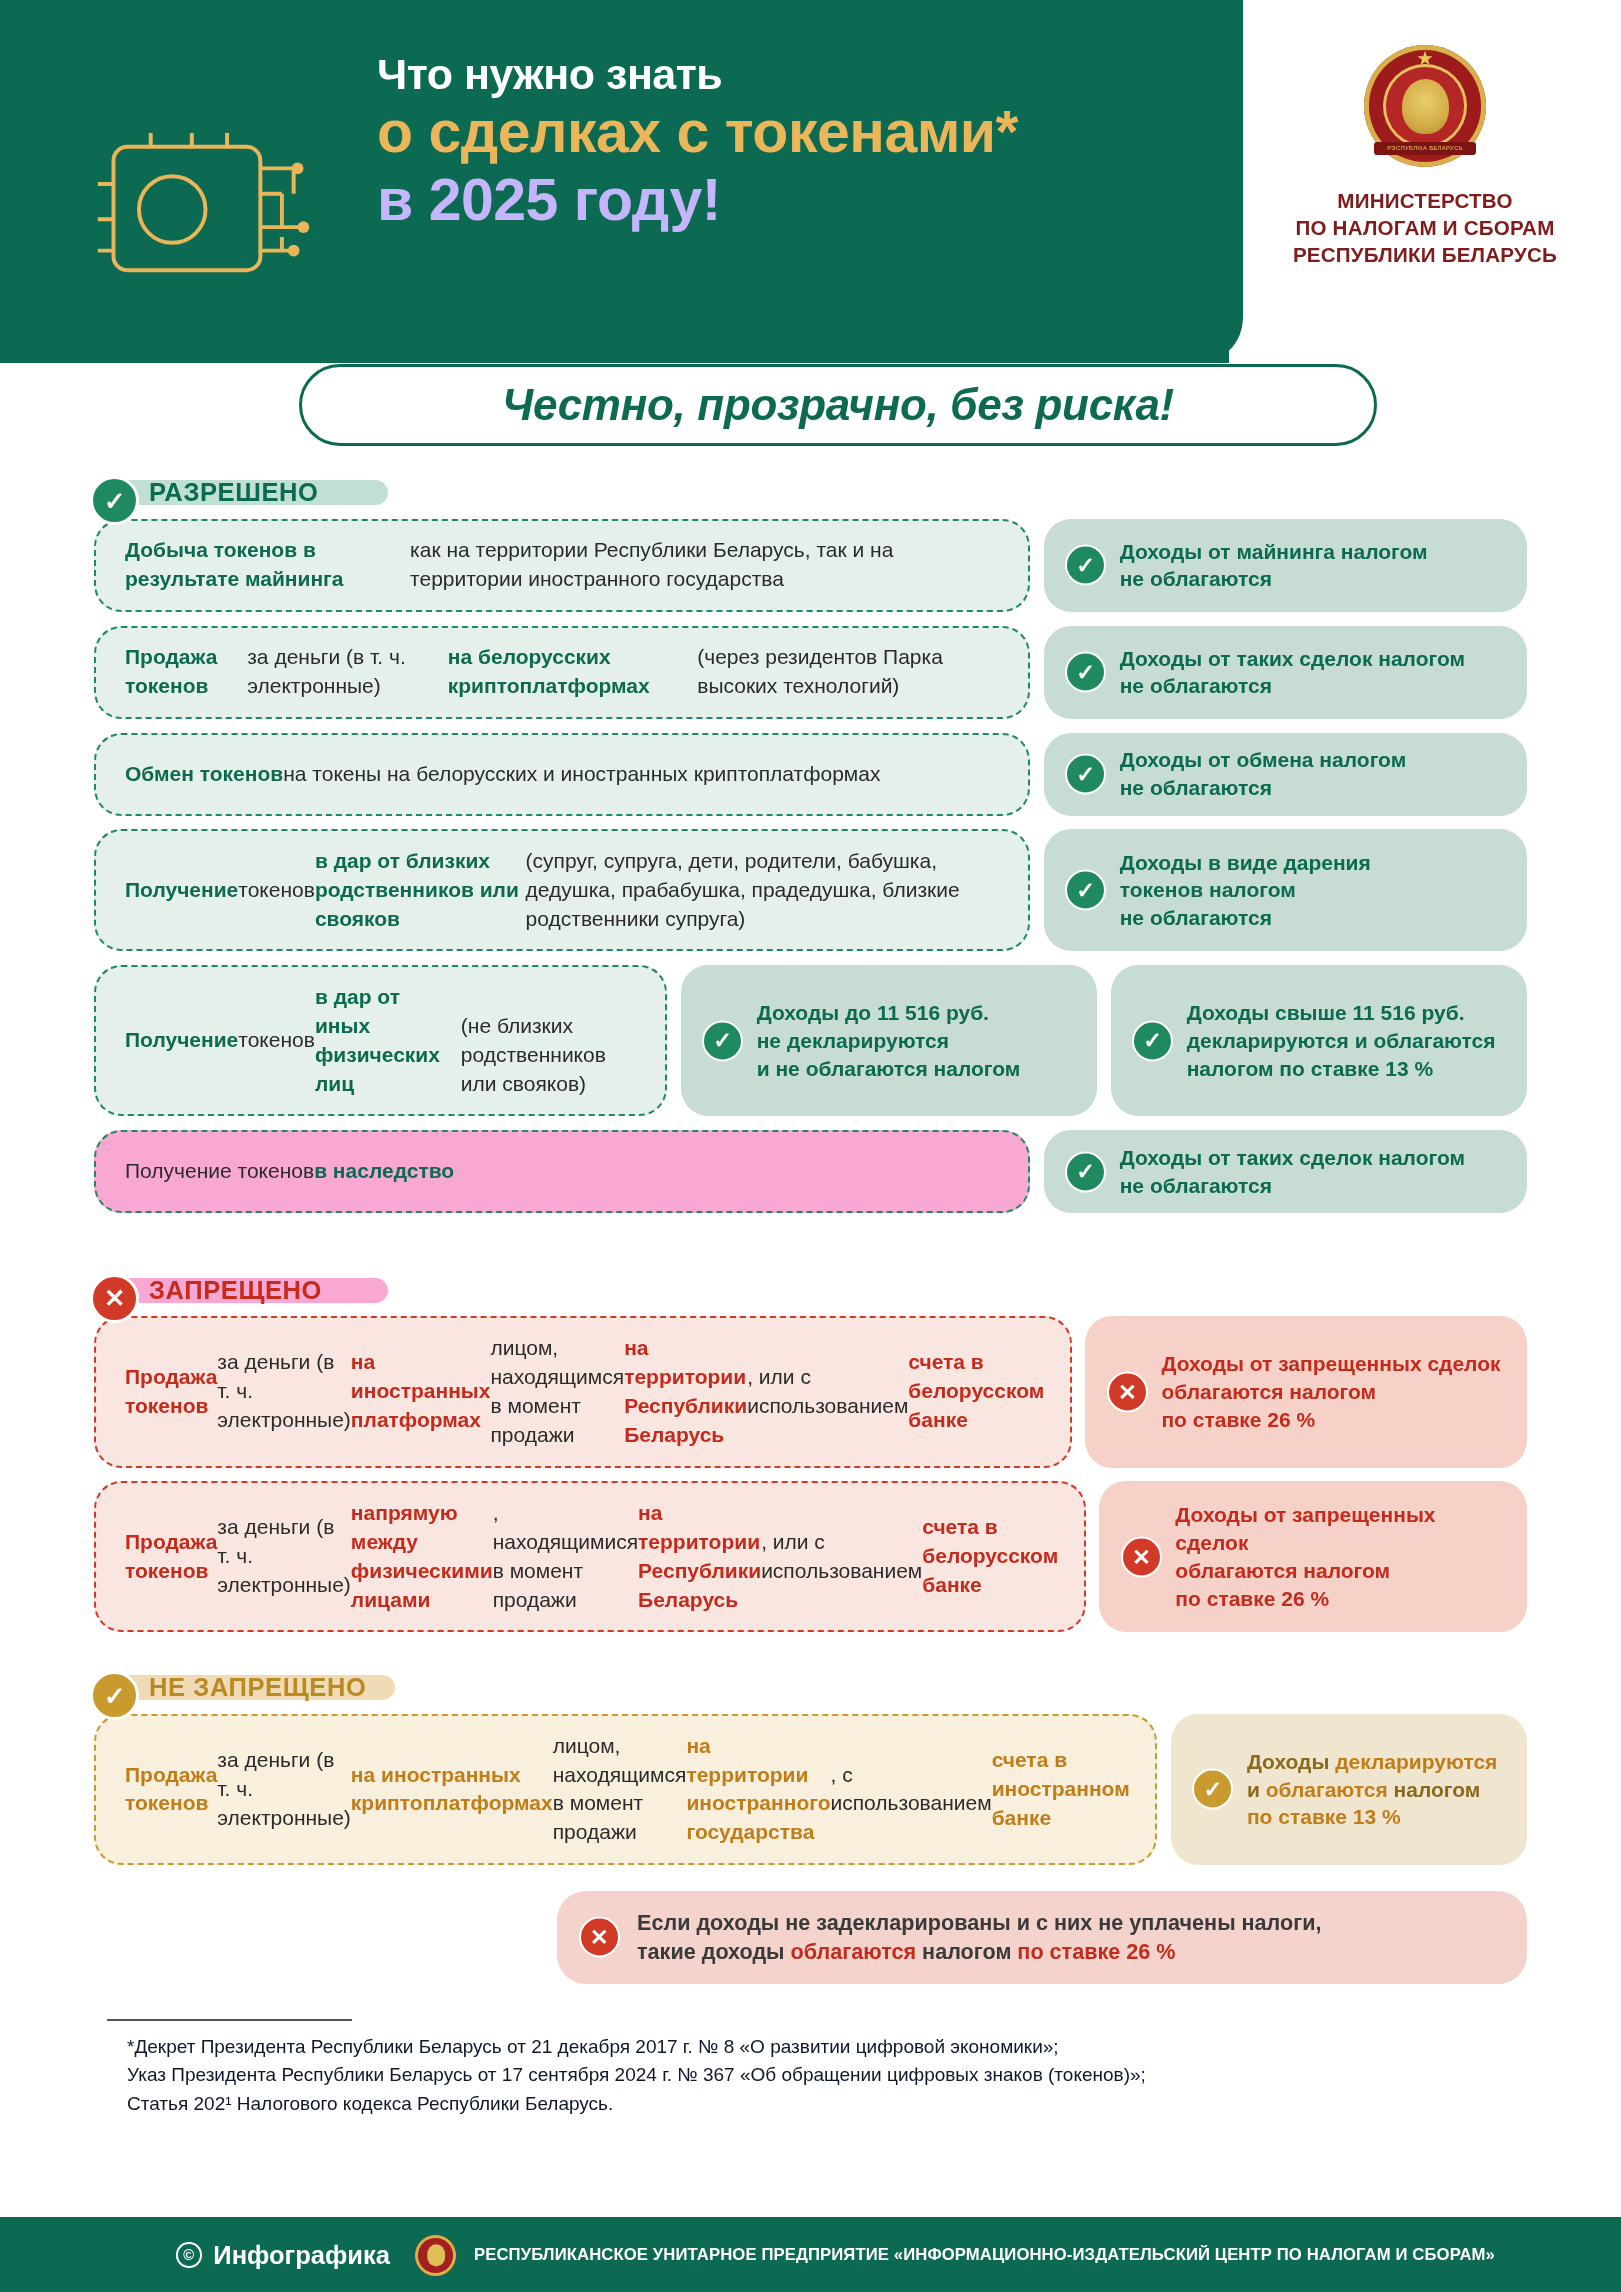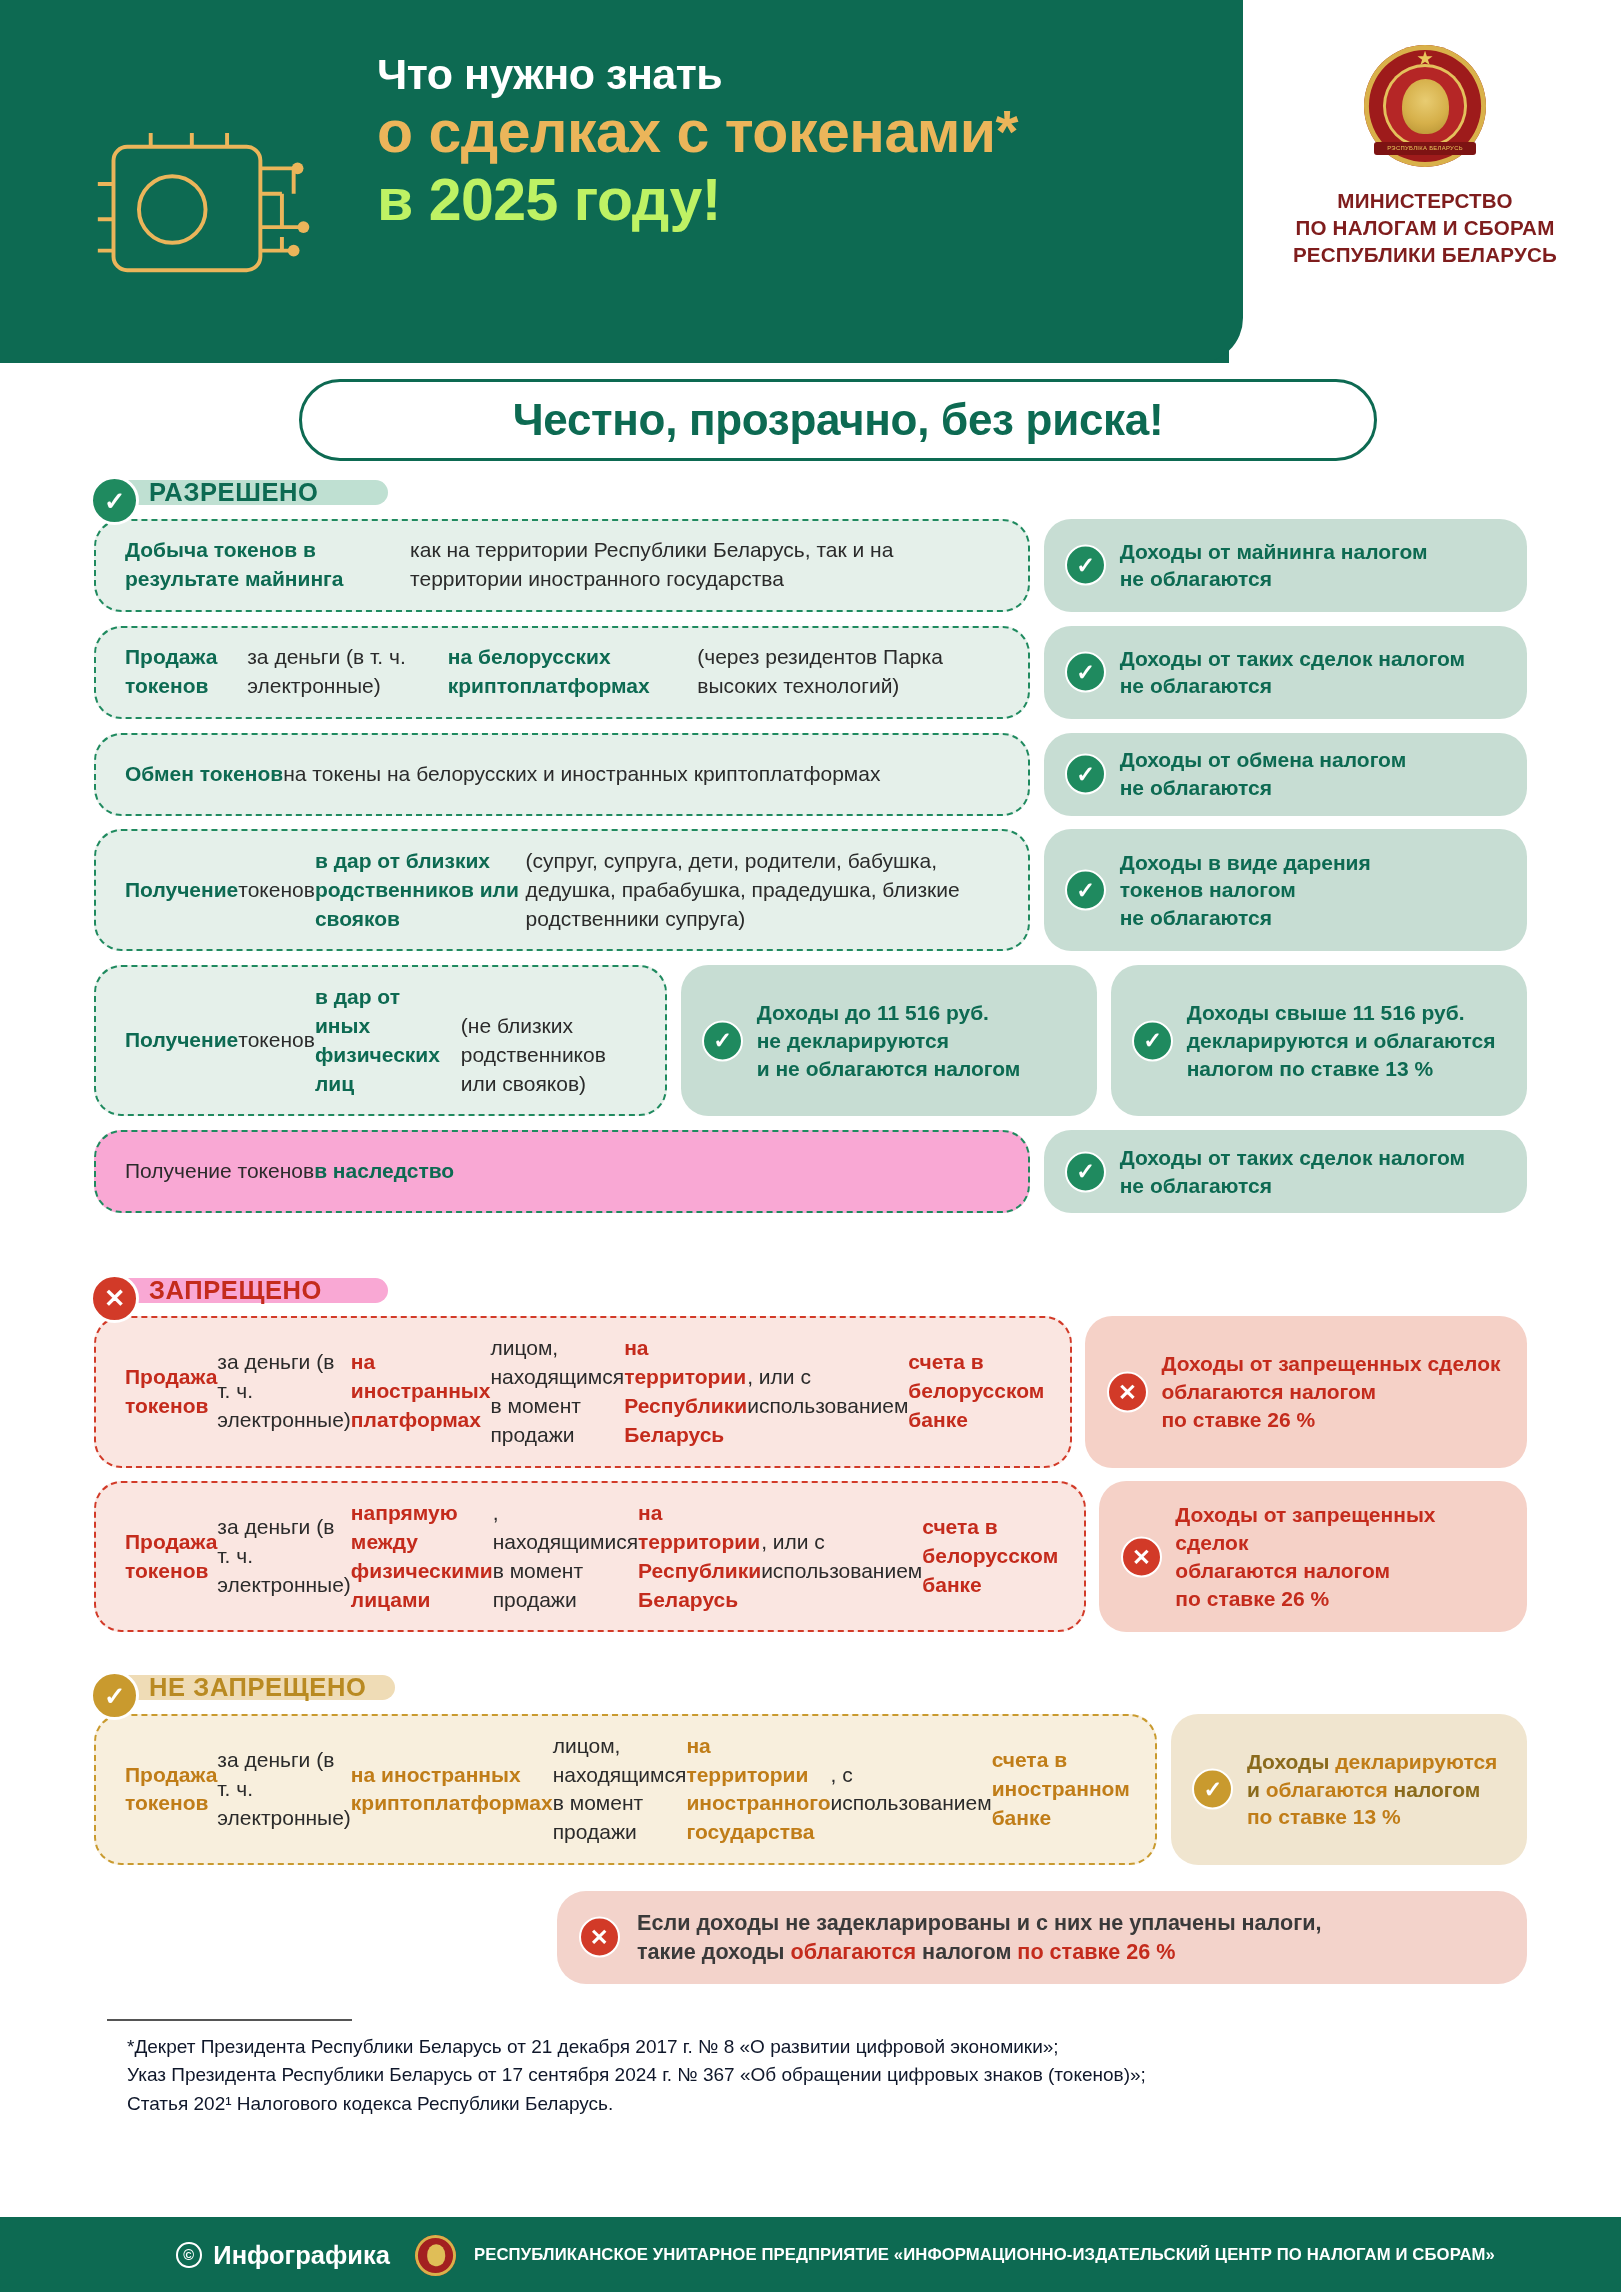--- a/index.html
+++ b/index.html
@@ -122,44 +122,45 @@
   }
   .h-line2 {
     color: #ebb55a;
     font-size: 59px;
     font-weight: bold;
     line-height: 1.08;
     letter-spacing: -0.5px;
     margin-top: 3.9px;
   }
   .h-line3 {
-    color: #bef264;
+    color: #c4b5fd;
     font-size: 59px;
     font-weight: bold;
     line-height: 1.08;
     letter-spacing: -0.5px;
     margin-top: 3.9px;
   }
   .chip-icon {
     position: absolute;
     left: 90px;
     top: 125px;
     width: 235px;
     height: 167px;
     z-index: 3;
   }
 
   
   .subtitle-wrap {
     position: absolute;
     left: 299px;
-    top: 379px;
+    top: 364px;
     width: 1078px;
     height: 82px;
     z-index: 5;
+    font-style: italic;
   }
   .subtitle {
     width: 100%;
     height: 100%;
     border: 3.9px solid #0d6a52;
     border-radius: 41px;
     background: #ffffff;
     color: #0d6a52;
     font-size: 44px;
     font-weight: bold;

